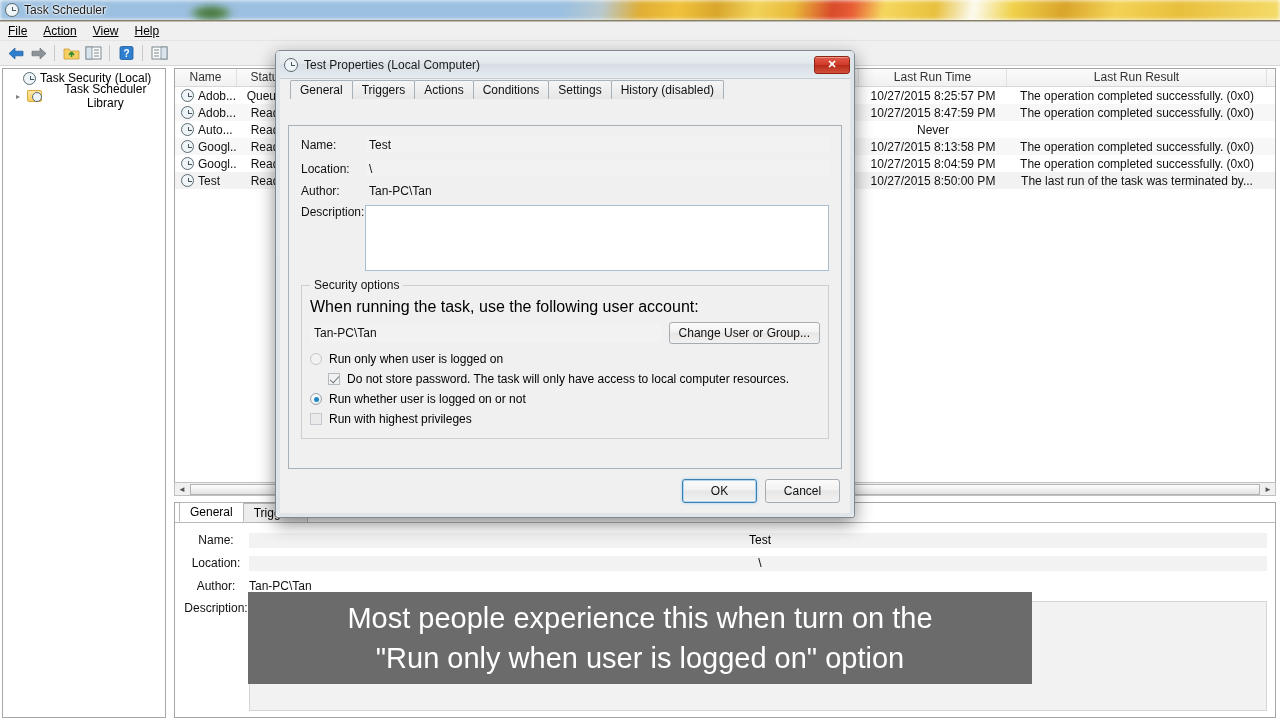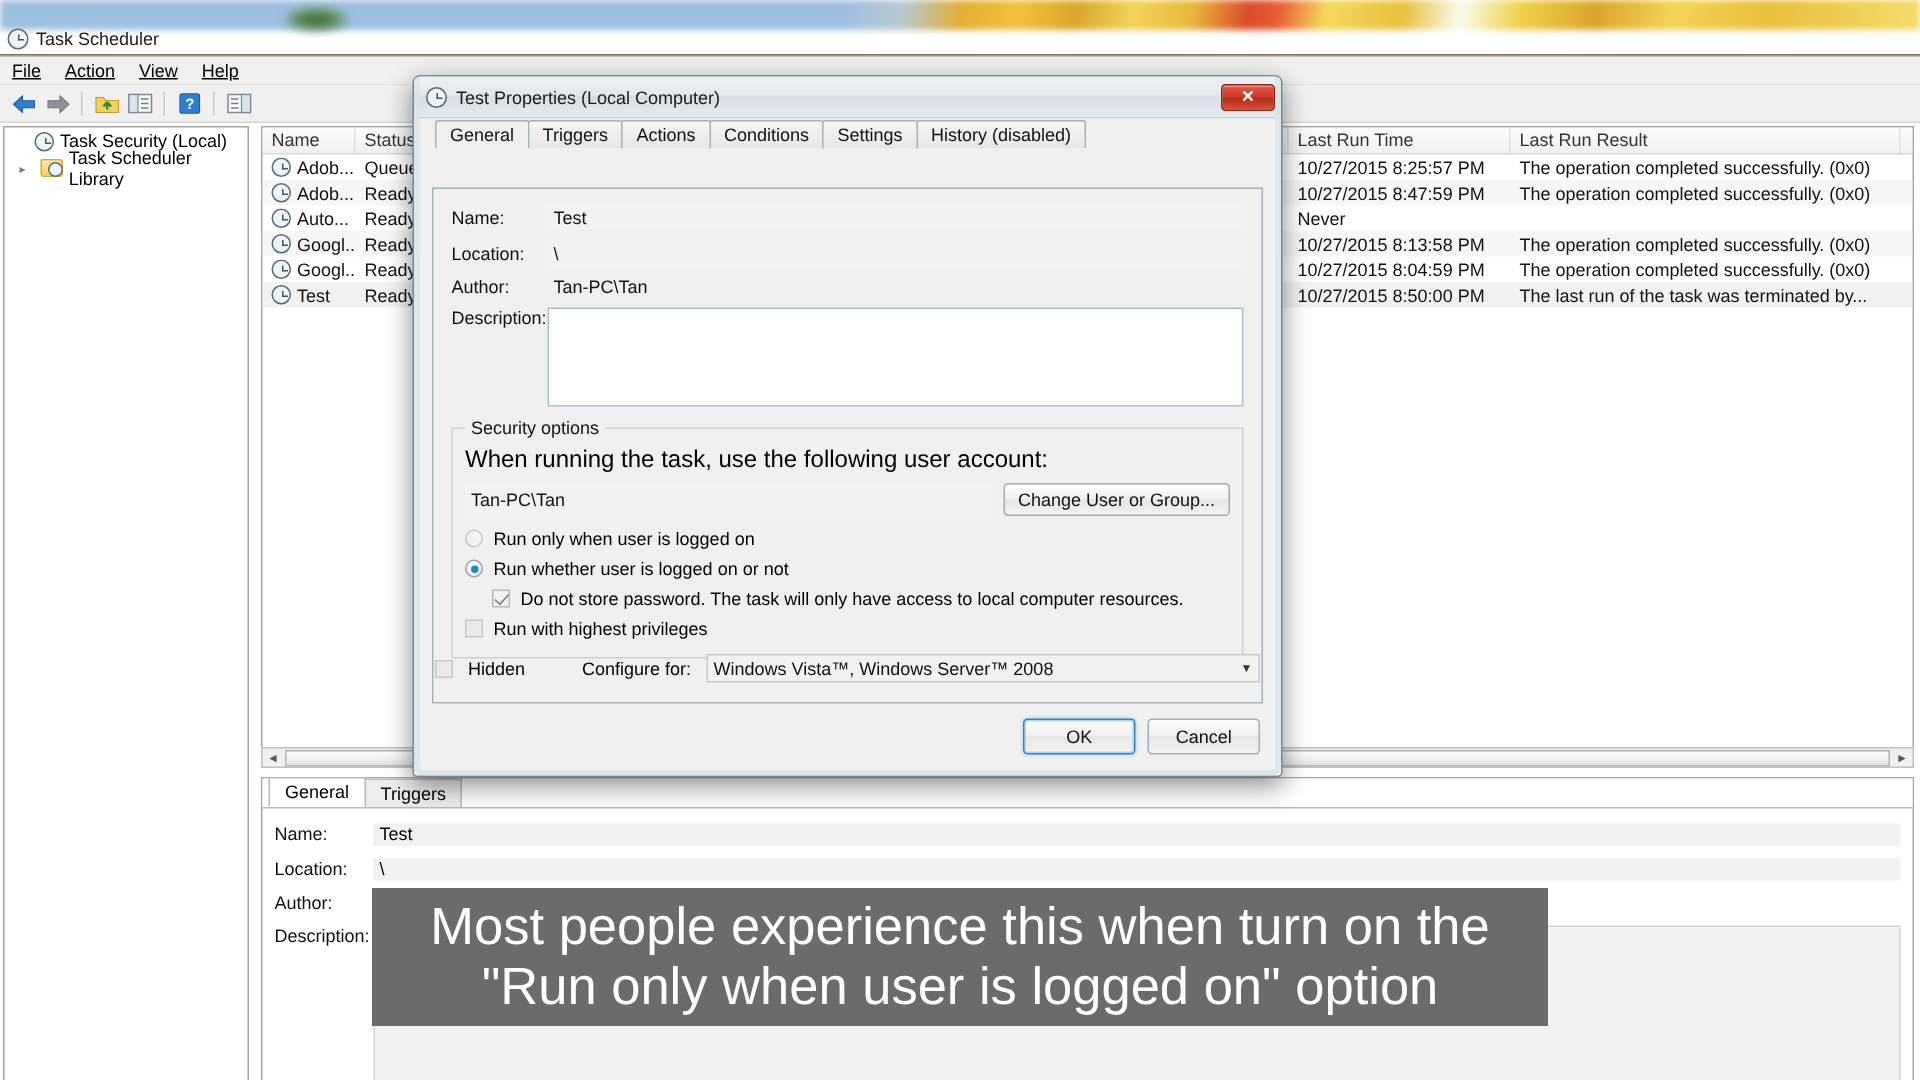--- a/index.html
+++ b/index.html
@@ -29,22 +29,23 @@
     filter: blur(2px);
   }
   .wallpaper-smudge {
     position: absolute; left: 188px; top: 4px; width: 46px; height: 18px;
     background: radial-gradient(ellipse at center, #3e6b3a 0%, #5a8a50 40%, rgba(156,192,224,0) 72%);
     filter: blur(3px);
   }
 
   
   .main-window {
-    position: absolute; left: 0; top: 16px; width: 1280px; height: 628px;
+    position: absolute; left: 0; top: 0; width: 1280px; height: 628px;
     background: #f0f0f0;
+    text-align: center;
   }
   .title-bar {
     position: absolute; left: 0; top: 0; width: 1280px; height: 20px;
     background: transparent;
     display: flex; align-items: center; padding-left: 5px;
   }
   .title-bar .win-title {
     color: #1b1b1b; font-size: 12px; margin-left: 5px;
     text-shadow: 0 0 3px #fff, 0 0 5px #fff, 0 0 2px #fff;
   }
@@ -248,21 +249,21 @@
   .combo-arrow { margin-left: auto; font-size: 8px; color: #333; }
   .dlg-buttons {
     position: absolute; right: 10px; bottom: 10px; display: flex; gap: 8px;
   }
   .dlg-buttons .btn { min-width: 75px; text-align: center; padding: 4px 10px; }
 
   
   .caption {
     position: absolute; left: 248px; top: 592px; width: 784px;
     background: #6b6b6b; color: #fff; text-align: center;
-    font-size: 35px; line-height: 40px; padding: 6px 10px;
+    font-size: 29px; line-height: 40px; padding: 6px 10px;
     font-family: "Liberation Sans", sans-serif;
   }
   .caption-line { white-space: nowrap; }
 </style>
 </head>
 <body>
 
 <div id="root">
 
   <div class="wallpaper"></div>
@@ -491,44 +492,35 @@
           <legend>Security options</legend>
           <div style="font-size:16px">When running the task, use the following user account:</div>
           <div class="acct-row">
             <input class="acct-field" value="Tan-PC\Tan" style="">
             <button class="btn">Change User or Group...</button>
           </div>
           <div class="opt-row">
             <span class="radio disabled"></span>
             <span>Run only when user is logged on</span>
           </div>
+          <div class="opt-row indent">
+            <span class="checkbox checked"></span>
+            <span>Do not store password.  The task will only have access to local computer resources.</span>
+          </div>
           <div class="opt-row">
             <span class="radio checked"></span>
             <span>Run whether user is logged on or not</span>
           </div>
-          <div class="opt-row indent">
-            <span class="checkbox checked"></span>
-            <span>Do not store password.  The task will only have access to local computer resources.</span>
-          </div>
           <div class="opt-row">
             <span class="checkbox empty"></span>
             <span>Run with highest privileges</span>
           </div>
         </fieldset>
       </div>
 
-      <div class="dlg-bottom-row">
-        <span class="checkbox empty"></span>
-        <span>Hidden</span>
-        <span style="margin-left:28px">Configure for:</span>
-        <span class="combo">
-          <span>Windows Vista™, Windows Server™ 2008</span>
-          <span class="combo-arrow">▼</span>
-        </span>
-      </div>
 
       <div class="dlg-buttons">
         <button class="btn focused">OK</button>
         <button class="btn">Cancel</button>
       </div>
     </div>
   </div>
 
   <div class="caption">
     <div class="caption-line">Most people experience this when turn on the</div>

